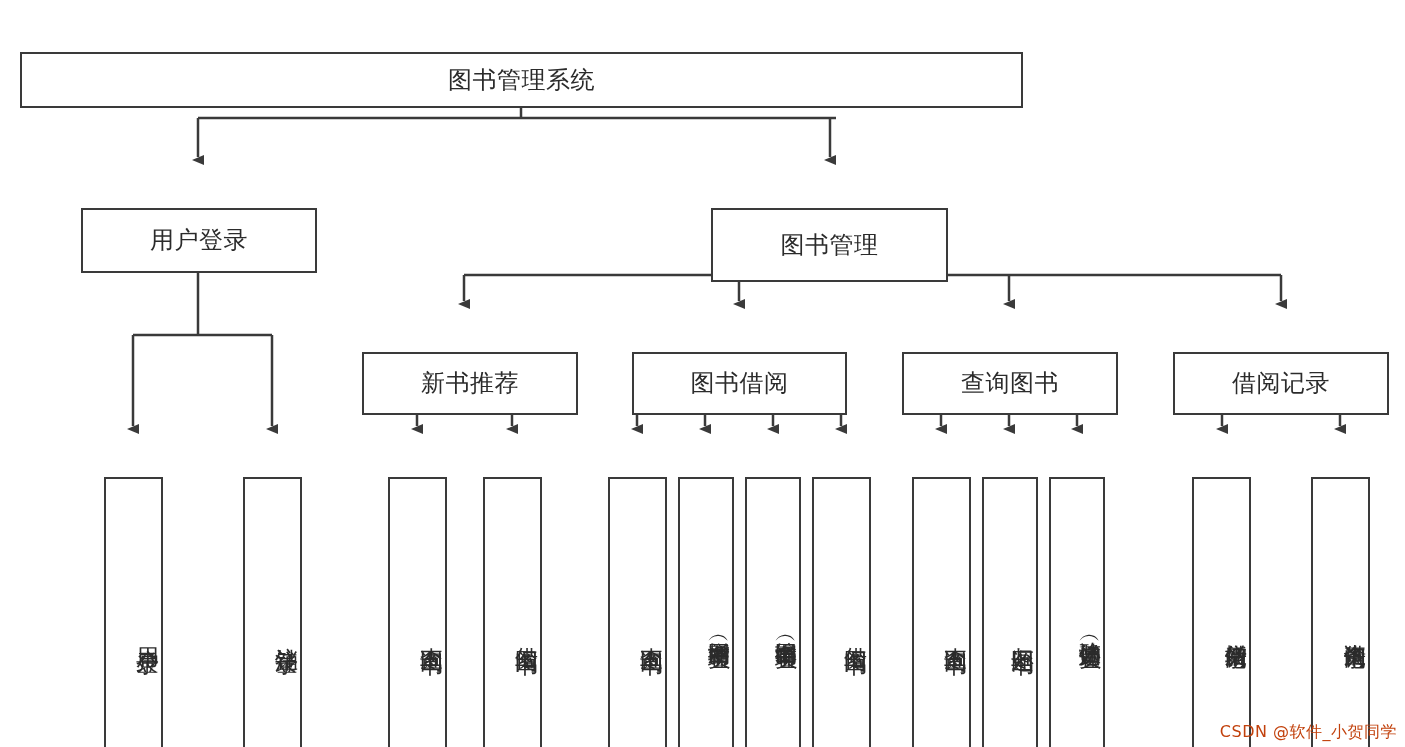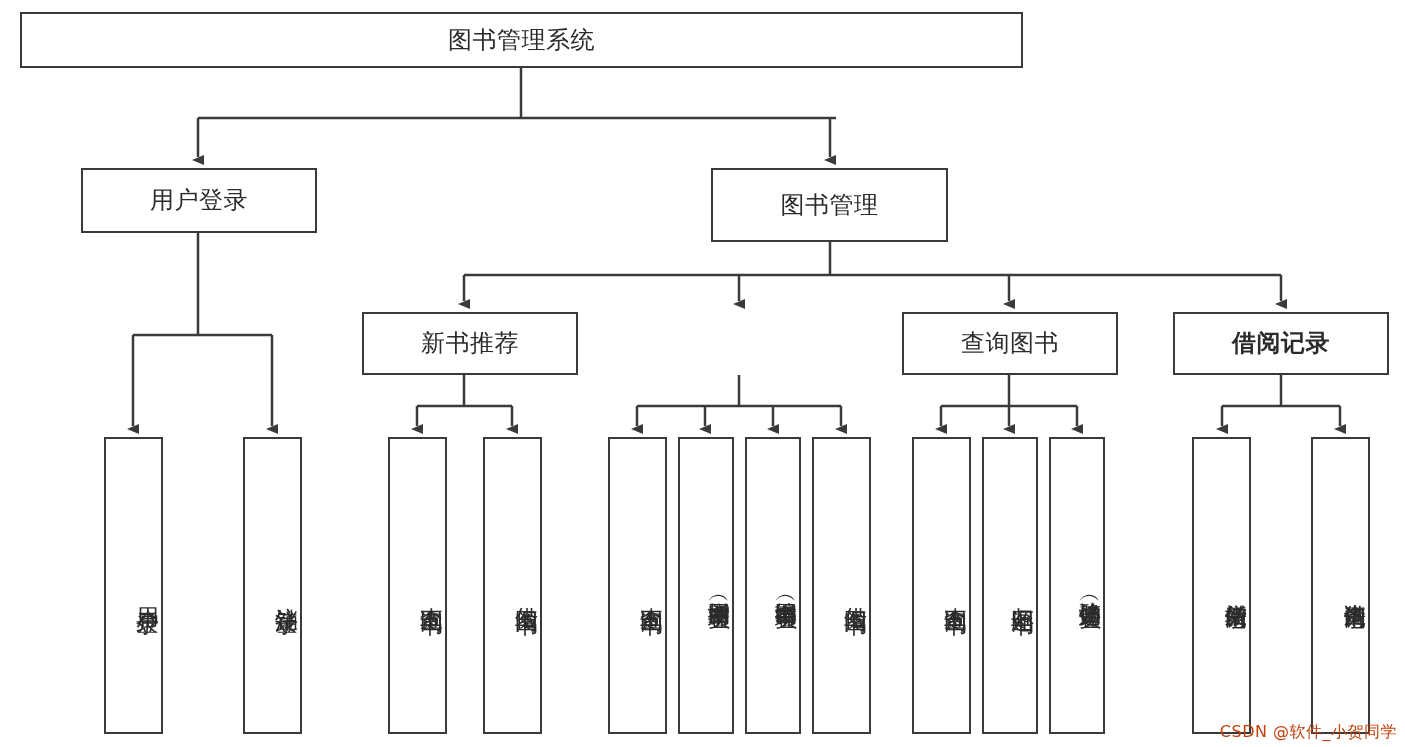--- a/index.html
+++ b/index.html
@@ -27,20 +27,21 @@
   }
   .node {
     position: absolute;
     box-sizing: border-box;
     background: #ffffff;
     border: 2.5px solid #3a3a3a;
     display: flex;
     align-items: center;
     justify-content: center;
     color: #2b2b2b;
+    margin-top: 40px;
   }
   .node-h {
     font-size: 24px;
     line-height: 1.1;
     letter-spacing: 0.5px;
     white-space: nowrap;
   }
   .node-v {
     writing-mode: vertical-rl;
     text-orientation: upright;
@@ -128,24 +129,27 @@
   <div class="node node-h" style="left:81px; top:168px; width:236px; height:65px;">
     <span>用户登录</span>
   </div>
   <div class="node node-h" style="left:711px; top:168px; width:237px; height:74px;">
     <span>图书管理</span>
   </div>
 
   <div class="node node-h" style="left:362px; top:312px; width:216px; height:63px;">
     <span>新书推荐</span>
   </div>
+  <div class="node node-h" style="left:632px; top:312px; width:215px; height:63px;">
+    <span>图书借阅</span>
+  </div>
   <div class="node node-h" style="left:902px; top:312px; width:216px; height:63px;">
     <span>查询图书</span>
   </div>
-  <div class="node node-h" style="left:1173px; top:312px; width:216px; height:63px;font-weight:bold;">
+  <div class="node node-h" style="left:1173px; top:312px; width:216px; height:63px;">
     <span>借阅记录</span>
   </div>
 
   <div class="node node-v" style="left:104px; top:437px; width:59px; height:297px;">
     <span>用户登录</span>
   </div>
   <div class="node node-v" style="left:243px; top:437px; width:59px; height:297px;">
     <span>注销登录</span>
   </div>
 

